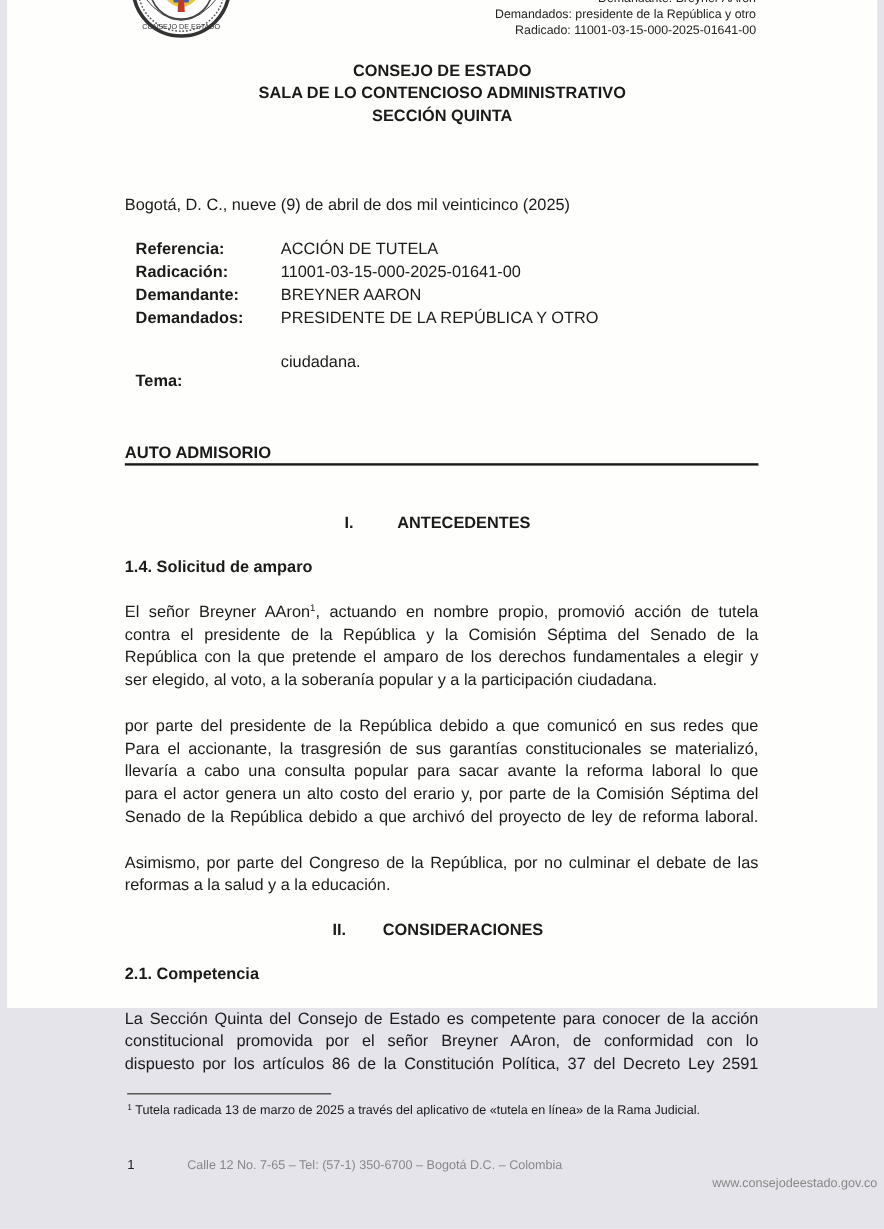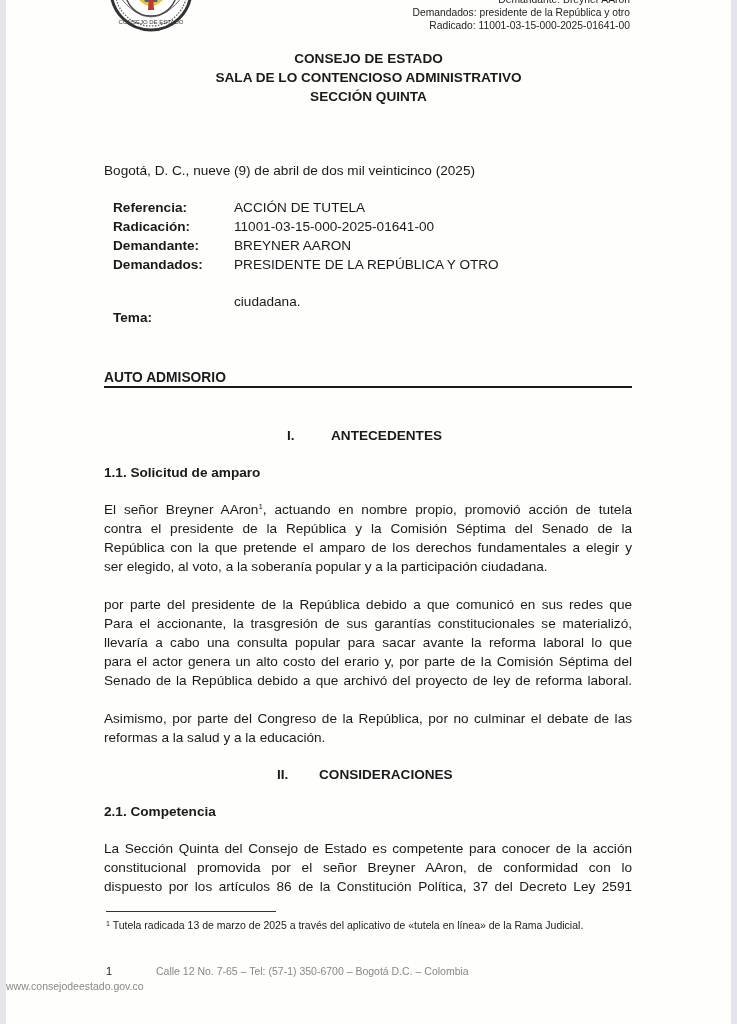--- a/index.html
+++ b/index.html
@@ -13,21 +13,21 @@
       background: #e4e4ea;
       position: relative;
       font-family: "Liberation Sans", sans-serif;
       color: #1a1a1a;
     }
     .page {
       position: absolute;
       left: 6px;
       top: 0;
       width: 725px;
-      height: 1024px;
+      height: 840px;
       background: #fefefd;
     }
     .abs { position: absolute; }
 
     
     .logo {
       position: absolute;
       left: 99px;
       top: -40px;
       width: 92px;
@@ -124,21 +124,21 @@
       top: 965px;
       font-size: 10.5px;
       color: #888;
       white-space: nowrap;
     }
     .footer-web {
       position: absolute;
       left: 0;
       width: 725px;
       top: 980px;
-      text-align: left;
+      text-align: right;
       font-size: 10.5px;
       color: #888;
       padding-left: 0;
     }
     .section-heading {
       position: absolute;
       font-weight: bold;
       font-size: 13.6px;
       line-height: 19px;
       white-space: nowrap;
@@ -198,21 +198,21 @@
   <div class="justify" style="left:228px; width:398px; top:292px;">
     <span class="line last">ciudadana.</span>
   </div>
 
   <div class="abs text bold" style="left:98px; top:368px; font-size:13.8px;">AUTO ADMISORIO</div>
   <div class="rule" style="top:386px;"></div>
 
   <div class="section-heading" style="left:281px; top:426px;">I.</div>
   <div class="section-heading" style="left:325px; top:426px;">ANTECEDENTES</div>
 
-  <div class="abs text bold" style="left:98px; top:463px;">1.1. Solicitud de amparo</div>
+  <div class="abs text bold" style="left:98px; top:463px;">1.4. Solicitud de amparo</div>
 
   <div class="justify" style="top:500px;">
     <span class="line"><span>El señor Breyner AAron</span><span class="sup">1</span><span>, actuando en nombre propio, promovió acción de tutela</span></span>
     <span class="line">contra el presidente de la República y la Comisión Séptima del Senado de la</span>
     <span class="line">República con la que pretende el amparo de los derechos fundamentales a elegir y</span>
     <span class="line last">ser elegido, al voto, a la soberanía popular y a la participación ciudadana.</span>
   </div>
 
   <div class="justify" style="top:595px;">
     <span class="line">por parte del presidente de la República debido a que comunicó en sus redes que</span>

